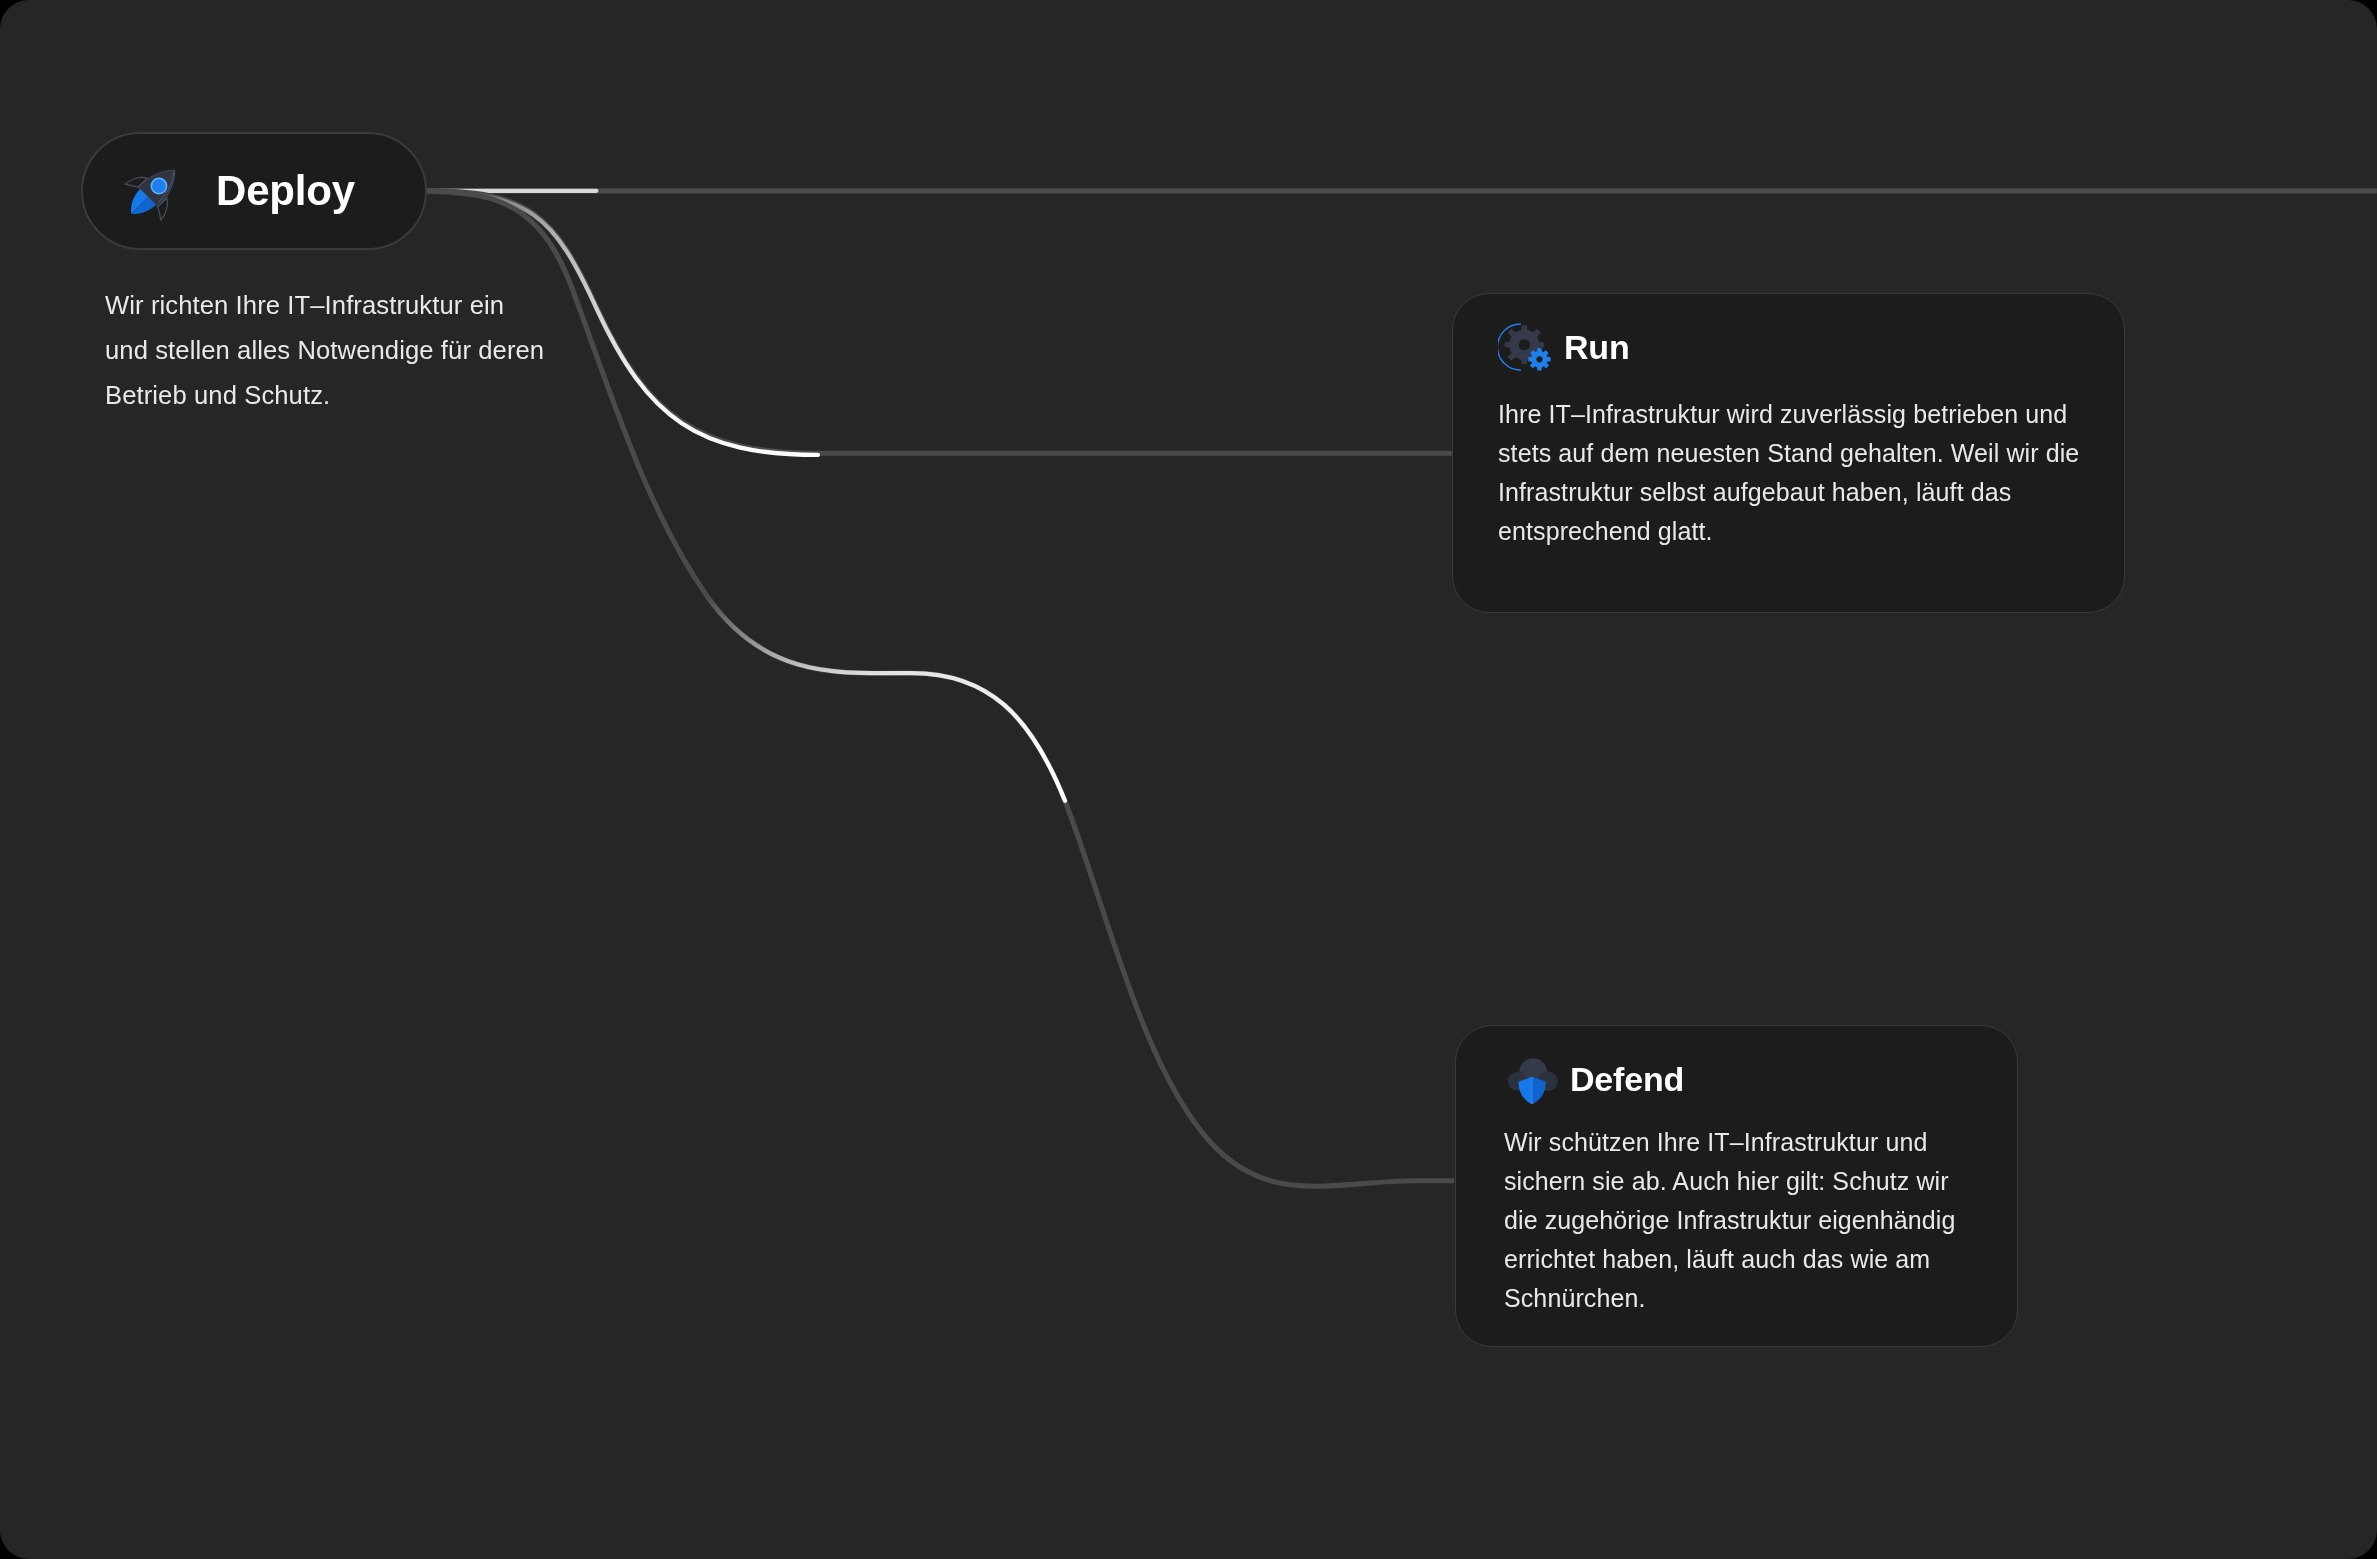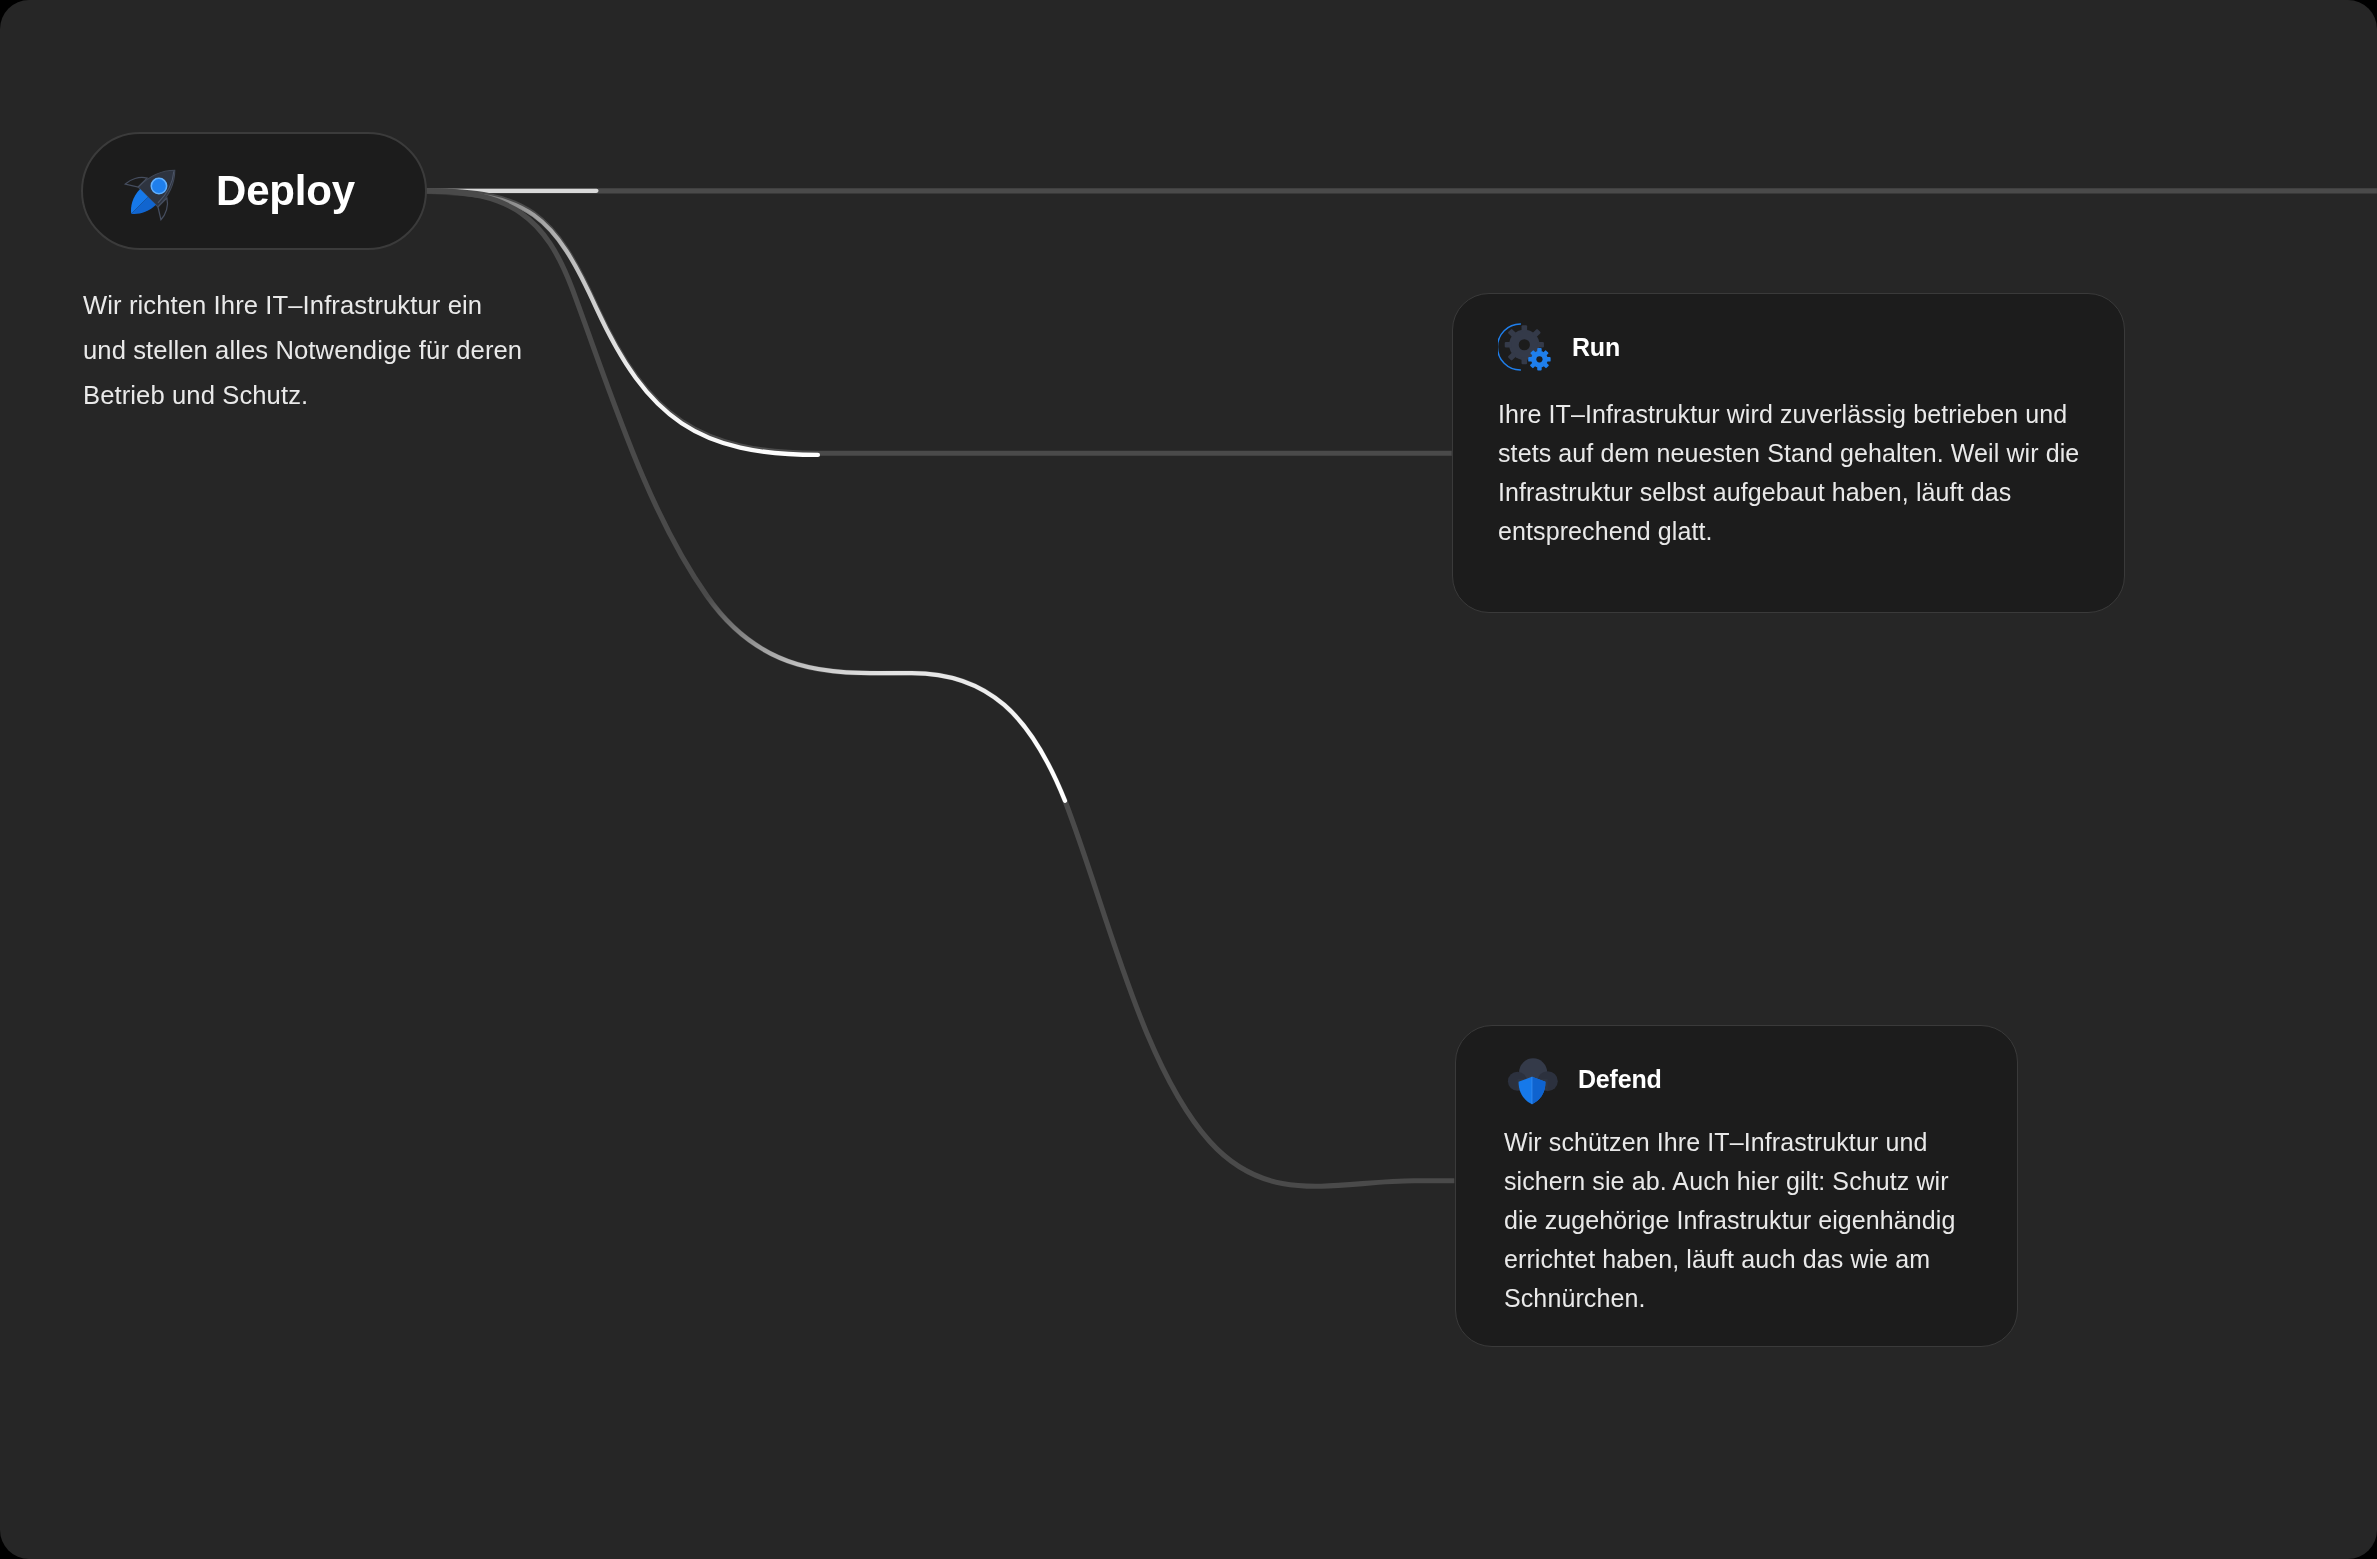--- a/index.html
+++ b/index.html
@@ -62,21 +62,21 @@
     font-size: 42px;
     font-weight: 700;
     color: #ffffff;
     letter-spacing: -0.2px;
     line-height: 1;
   }
 
   
   #deploy-desc {
     position: absolute;
-    left: 83px;
+    left: 105px;
     top: 283px;
     width: 443px;
     font-size: 25.6px;
     line-height: 45px;
     color: #e9e9e9;
     font-weight: 400;
     letter-spacing: 0.1px;
     z-index: 5;
   }
 
@@ -110,22 +110,22 @@
     height: 82px;
     box-sizing: border-box;
   }
   .card-head .icon-wrap {
     width: 56px;
     height: 56px;
     flex: 0 0 56px;
     display: block;
   }
   .card-head .card-title {
-    margin-left: 18px;
-    font-size: 25px;
+    margin-left: 10px;
+    font-size: 34px;
     font-weight: 700;
     color: #ffffff;
     line-height: 1;
     letter-spacing: -0.2px;
   }
   .card-body {
     padding: 19px 43px 0 45px;
     font-size: 25px;
     line-height: 39px;
     color: #e9e9e9;

